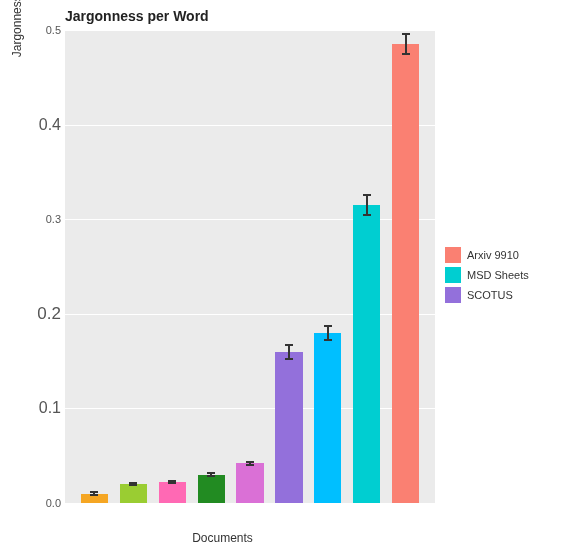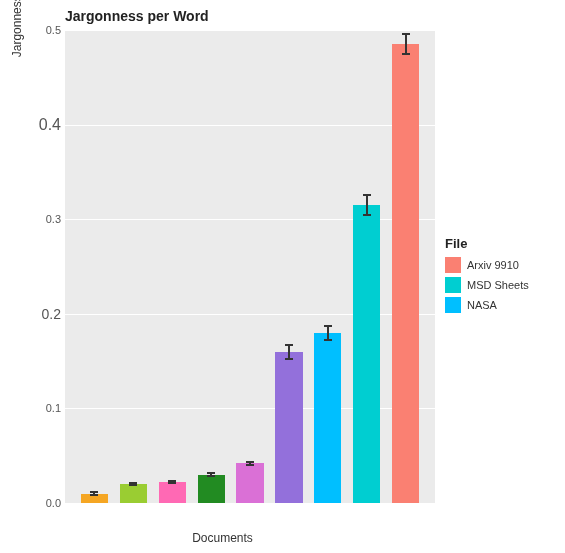--- a/index.html
+++ b/index.html
@@ -210,38 +210,37 @@
           <div class="bar-wrapper">
             <div class="bar" style="height: 97%; background-color: rgb(250, 128, 114); position: relative;">
               <div style="position: absolute; width: 2px; background: rgb(51, 51, 51); left: 50%; transform: translateX(-50%); bottom: 100%; height: 2%;"></div>
               <div style="position: absolute; height: 2px; width: 8px; background: rgb(51, 51, 51); left: 50%; transform: translateX(-50%); bottom: calc(102%);"></div>
               <div style="position: absolute; width: 2px; background: rgb(51, 51, 51); left: 50%; transform: translateX(-50%); top: 0px; height: 2%;"></div>
               <div style="position: absolute; height: 2px; width: 8px; background: rgb(51, 51, 51); left: 50%; transform: translateX(-50%); top: 2%;"></div>
             </div>
           </div>
         </div>
     <div class="y-tick-label" style="bottom: 0%; position: absolute; right: calc(100% + 4px); font-size: 11px; color: rgb(85, 85, 85); transform: translateY(50%);">0.0</div>
-        <div class="y-tick-label" style="bottom: 20%; position: absolute; right: calc(100% + 4px); font-size: 11px; color: rgb(85, 85, 85); transform: translateY(50%);">0.1</div>
-        <div class="y-tick-label" style="bottom: 40%; position: absolute; right: calc(100% + 4px); font-size: 14px; color: rgb(85, 85, 85); transform: translateY(50%);">0.2</div>
+        <div class="y-tick-label" style="bottom: 20%; position: absolute; right: calc(100% + 4px); font-size: 16px; color: rgb(85, 85, 85); transform: translateY(50%);">0.1</div>
+        <div class="y-tick-label" style="bottom: 40%; position: absolute; right: calc(100% + 4px); font-size: 17px; color: rgb(85, 85, 85); transform: translateY(50%);">0.2</div>
         <div class="y-tick-label" style="bottom: 60%; position: absolute; right: calc(100% + 4px); font-size: 11px; color: rgb(85, 85, 85); transform: translateY(50%);">0.3</div>
         <div class="y-tick-label" style="bottom: 80%; position: absolute; right: calc(100% + 4px); font-size: 16px; color: rgb(85, 85, 85); transform: translateY(50%);">0.4</div>
         <div class="y-tick-label" style="bottom: 100%; position: absolute; right: calc(100% + 4px); font-size: 11px; color: rgb(85, 85, 85); transform: translateY(50%);">0.5</div>
       </div>
     <div class="x-axis-label">Documents</div>
   </div>
   <div class="legend">
-    <div class="legend-title">File</div>
     <div id="legend-items">
         <div class="legend-item">
           <div class="legend-color" style="background-color: rgb(250, 128, 114);"></div>
           <span class="legend-label">Arxiv 9910</span>
         </div>
         <div class="legend-item">
           <div class="legend-color" style="background-color: rgb(0, 206, 209);"></div>
           <span class="legend-label">MSD Sheets</span>
         </div>
         <div class="legend-item">
-          <div class="legend-color" style="background-color: rgb(0, 191, 255);"></div>
-          <span class="legend-label">NASA</span>
+          <div class="legend-color" style="background-color: rgb(147, 112, 219);"></div>
+          <span class="legend-label">SCOTUS</span>
         </div>
       </div>
   </div>
 </div>
 
 </body></html>

